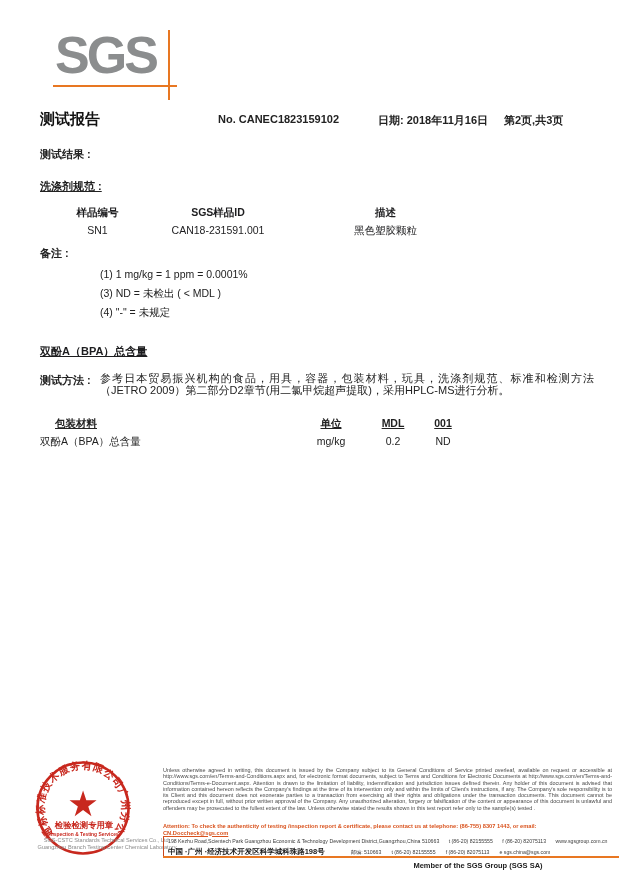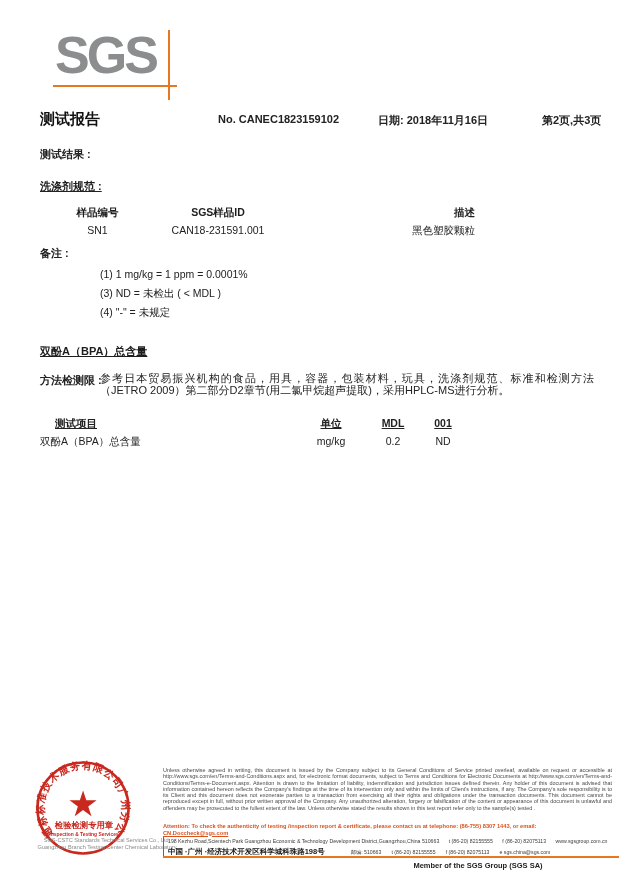--- a/index.html
+++ b/index.html
@@ -12,32 +12,32 @@
   .logo-text{
     position:absolute;left:2px;top:2px;font-size:52px;font-weight:700;color:#8b8d8e;
     letter-spacing:-3px;font-family:"Liberation Sans","DejaVu Sans",sans-serif;line-height:62px;
   }
   .logo-vline{position:absolute;left:115px;top:8px;width:2px;height:70px;background:#e87722;}
   .logo-hline{position:absolute;left:0px;top:63px;width:124px;height:2px;background:#e87722;}
   
   .doc-title{position:absolute;left:40px;top:110px;font-size:15px;font-weight:700;color:#111;}
   .report-no{position:absolute;left:218px;top:113px;font-size:11px;font-weight:700;color:#222;}
   .date-line{position:absolute;left:378px;top:113px;font-size:11px;font-weight:700;color:#222;}
-  .page-info{position:absolute;left:542px;top:113px;font-size:11px;font-weight:700;color:#222;}
+  .page-info{position:absolute;left:504px;top:113px;font-size:11px;font-weight:700;color:#222;}
   
   .lbl{font-size:11px;color:#222;}
   .bold{font-weight:700;}
   .u{text-decoration:underline;}
   .results-label{position:absolute;left:40px;top:147px;}
   .sample-desc-label{position:absolute;left:40px;top:179px;}
   .sample-table{position:absolute;left:55px;top:203px;width:420px;font-size:10.5px;}
   .sample-table .trow{display:grid;grid-template-columns:85px 140px auto;column-gap:8px;line-height:18px;}
   .sample-table .c1{text-align:center;}
   .sample-table .c2{text-align:center;}
-  .sample-table .c3{text-align:right;}
+  .sample-table .c3{text-align:center;}
   .notes-label{position:absolute;left:40px;top:246px;}
   .notes{position:absolute;left:100px;top:265px;font-size:10.5px;line-height:19px;color:#222;}
   .bpa-heading{position:absolute;left:40px;top:344px;font-size:11px;}
   .method-label{position:absolute;left:40px;top:373px;}
   .method-text{position:absolute;left:100px;top:372px;width:494px;font-size:11px;line-height:12px;color:#222;text-align:justify;}
   .rt-head{position:absolute;top:417px;font-size:10.5px;font-weight:700;color:#222;}
   .rt-cell{position:absolute;top:435px;font-size:10.5px;color:#222;}
   .center{transform:translateX(-50%);}
   .italic{}
   
@@ -92,24 +92,24 @@
 
   <div class="lbl bold notes-label">备注 :</div>
   <div class="notes">
     <div>(1) 1 mg/kg = 1 ppm = 0.0001%</div>
     <div>(3) ND = 未检出 ( &lt; MDL )</div>
     <div>(4) "-" = 未规定</div>
   </div>
 
   <div class="bold u bpa-heading">双酚A（BPA）总含量</div>
 
-  <div class="lbl bold method-label">方法检测限 :</div>
+  <div class="lbl bold method-label">测试方法 :</div>
   <div class="method-text">参考日本贸易振兴机构的食品，用具，容器，包装材料，玩具，洗涤剂规范、标准和检测方法（JETRO 2009）第二部分D2章节(用二氯甲烷超声提取)，采用HPLC-MS进行分析。</div>
 
-  <span class="rt-head u" style="left:55px;">测试项目</span>
+  <span class="rt-head u" style="left:55px;">包装材料</span>
   <span class="rt-head u center" style="left:331px;">单位</span>
   <span class="rt-head u center" style="left:393px;">MDL</span>
   <span class="rt-head u center italic" style="left:443px;">001</span>
   <span class="rt-cell" style="left:40px;">双酚A（BPA）总含量</span>
   <span class="rt-cell center" style="left:331px;">mg/kg</span>
   <span class="rt-cell center" style="left:393px;">0.2</span>
   <span class="rt-cell center" style="left:443px;">ND</span>
 
   <svg class="stamp" viewBox="0 0 100 100">
     <circle cx="50" cy="50" r="46.5" fill="none" stroke="#c8281e" stroke-width="2.6"></circle>

